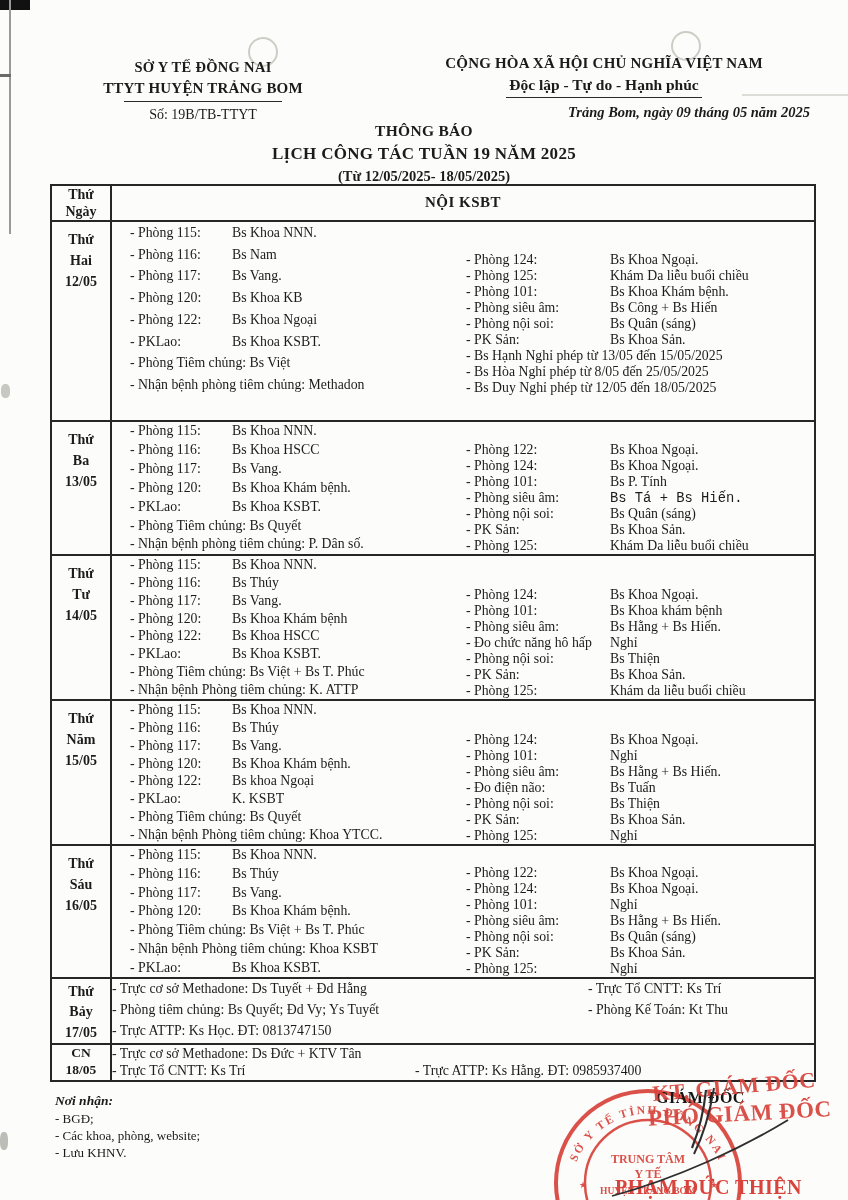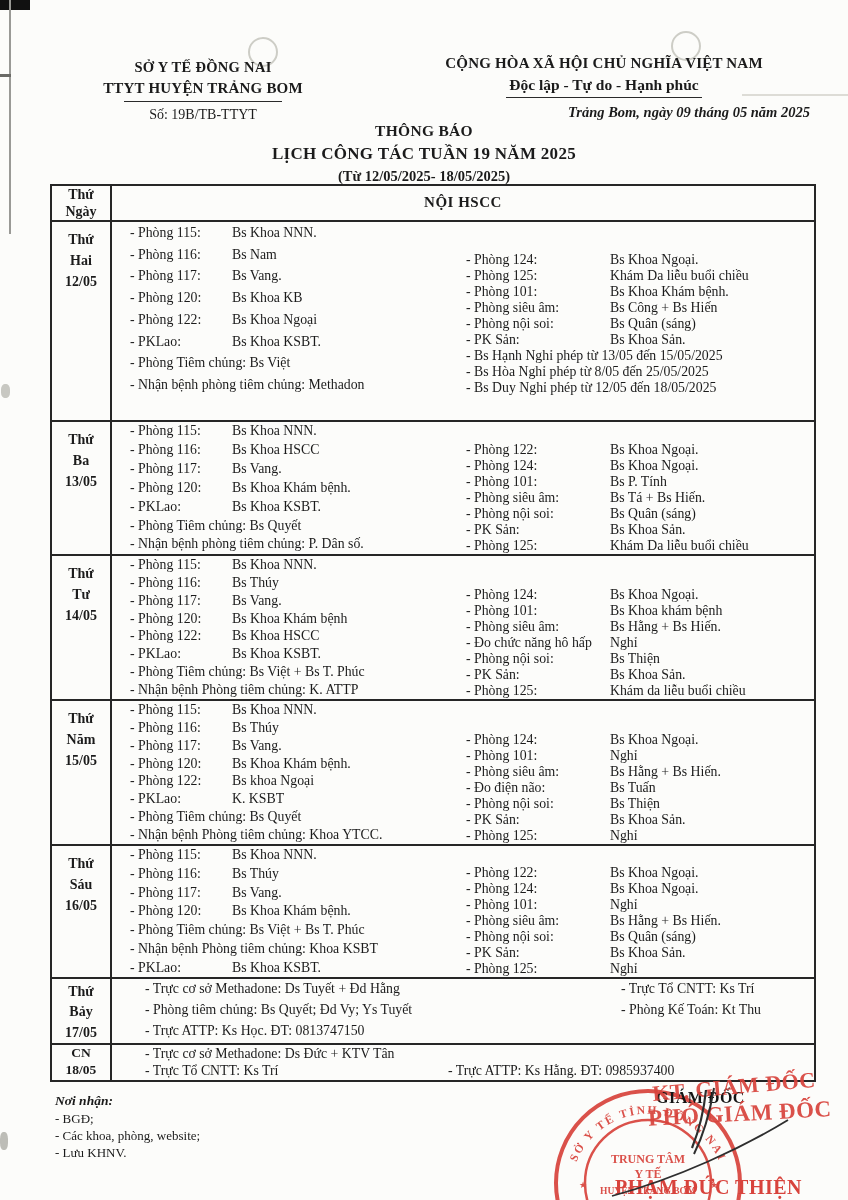--- a/index.html
+++ b/index.html
@@ -55,21 +55,21 @@
   .rh6 .dcell{padding-top:0;line-height:1.25;font-size:13.5px;}
   .cols{display:flex;height:100%;}
   .rh0 .cols{height:174px;}
   .colL{width:336px;flex:none;display:flex;flex-direction:column;justify-content:space-around;padding-left:18px;}
   .colR{flex:1;display:flex;flex-direction:column;justify-content:flex-end;min-width:0;}
   .entry{white-space:nowrap;}
   .lbl{display:inline-block;}
   .colL .lbl{min-width:102px;}
   .colR .lbl{min-width:144px;}
   .note{position:absolute;left:4px;bottom:2px;white-space:nowrap;font-size:13.4px;}
-  .lines{display:flex;flex-direction:column;justify-content:space-around;height:100%;padding-left:5px;margin-left:28px;}
+  .lines{display:flex;flex-direction:column;justify-content:space-around;height:100%;}
   .line{position:relative;white-space:nowrap;}
   .c2{position:absolute;top:0;white-space:nowrap;}
   .rh5 .c2{left:476px;}
   .rh6 .c2{left:303px;}
   
   .recipients{left:55px;top:1092px;font-size:13px;line-height:1.32;}
   .recipients .rt{font-weight:bold;font-style:italic;font-size:13.5px;}
   .sig-title{left:656px;top:1089px;font-size:16px;font-weight:bold;letter-spacing:.5px;color:#141414;z-index:3;}
   .red{color:#d8433c;}
   .ovl1{left:652px;top:1074px;font-size:22px;font-weight:bold;transform:rotate(-5deg);letter-spacing:.5px;z-index:4;opacity:.92;}
@@ -109,21 +109,21 @@
   <div class="t2">LỊCH CÔNG TÁC TUẦN 19 NĂM 2025</div>
   <div class="t3">(Từ 12/05/2025- 18/05/2025)</div>
 </div>
 
 <div class="abs sched">
   <div class="trow rhH">
     <div class="dcell">
       <div>Thứ</div>
       <div>Ngày</div>
     </div>
-    <div class="ccell">NỘI HSCC</div>
+    <div class="ccell">NỘI KSBT</div>
   </div>
 <div class="trow rh0">
       <div class="dcell">
         <div class="dline">Thứ</div>
         <div class="dline">Hai</div>
         <div class="dline">12/05</div>
       </div>
       <div class="ccell">
         <div class="cols">
           <div class="colL">
@@ -164,21 +164,21 @@
             <div class="entry"><div class="lbl" style="display: inline-block;">- Phòng 117:</div><div class="val" style="display: inline;">Bs Vang.</div></div>
             <div class="entry"><div class="lbl" style="display: inline-block;">- Phòng 120:</div><div class="val" style="display: inline;">Bs Khoa Khám bệnh.</div></div>
             <div class="entry"><div class="lbl" style="display: inline-block;">- PKLao:</div><div class="val" style="display: inline;">Bs Khoa KSBT.</div></div>
             <div class="entry">- Phòng Tiêm chủng: Bs Quyết</div>
             <div class="entry">- Nhận bệnh phòng tiêm chủng: P. Dân số.</div>
           </div>
           <div class="colR">
             <div class="entry"><div class="lbl" style="display: inline-block;">- Phòng 122:</div><div class="val" style="display: inline;">Bs Khoa Ngoại.</div></div>
             <div class="entry"><div class="lbl" style="display: inline-block;">- Phòng 124:</div><div class="val" style="display: inline;">Bs Khoa Ngoại.</div></div>
             <div class="entry"><div class="lbl" style="display: inline-block;">- Phòng 101:</div><div class="val" style="display: inline;">Bs P. Tính</div></div>
-            <div class="entry"><div class="lbl" style="display: inline-block;">- Phòng siêu âm:</div><div class="val" style="display: inline;">Bs Tá + Bs Hiến.</div></div>
+            <div class="entry"><div class="lbl" style="display: inline-block;">- Phòng siêu âm:</div><div class="val" style="display: inline; font-family: Liberation Mono, monospace;">Bs Tá + Bs Hiến.</div></div>
             <div class="entry"><div class="lbl" style="display: inline-block;">- Phòng nội soi:</div><div class="val" style="display: inline;">Bs Quân (sáng)</div></div>
             <div class="entry"><div class="lbl" style="display: inline-block;">- PK Sản:</div><div class="val" style="display: inline;">Bs Khoa Sản.</div></div>
             <div class="entry"><div class="lbl" style="display: inline-block;">- Phòng 125:</div><div class="val" style="display: inline;">Khám Da liễu buổi chiều</div></div>
           </div>
         </div>
       </div>
     </div>
     <div class="trow rh2">
       <div class="dcell">
         <div class="dline">Thứ</div>

